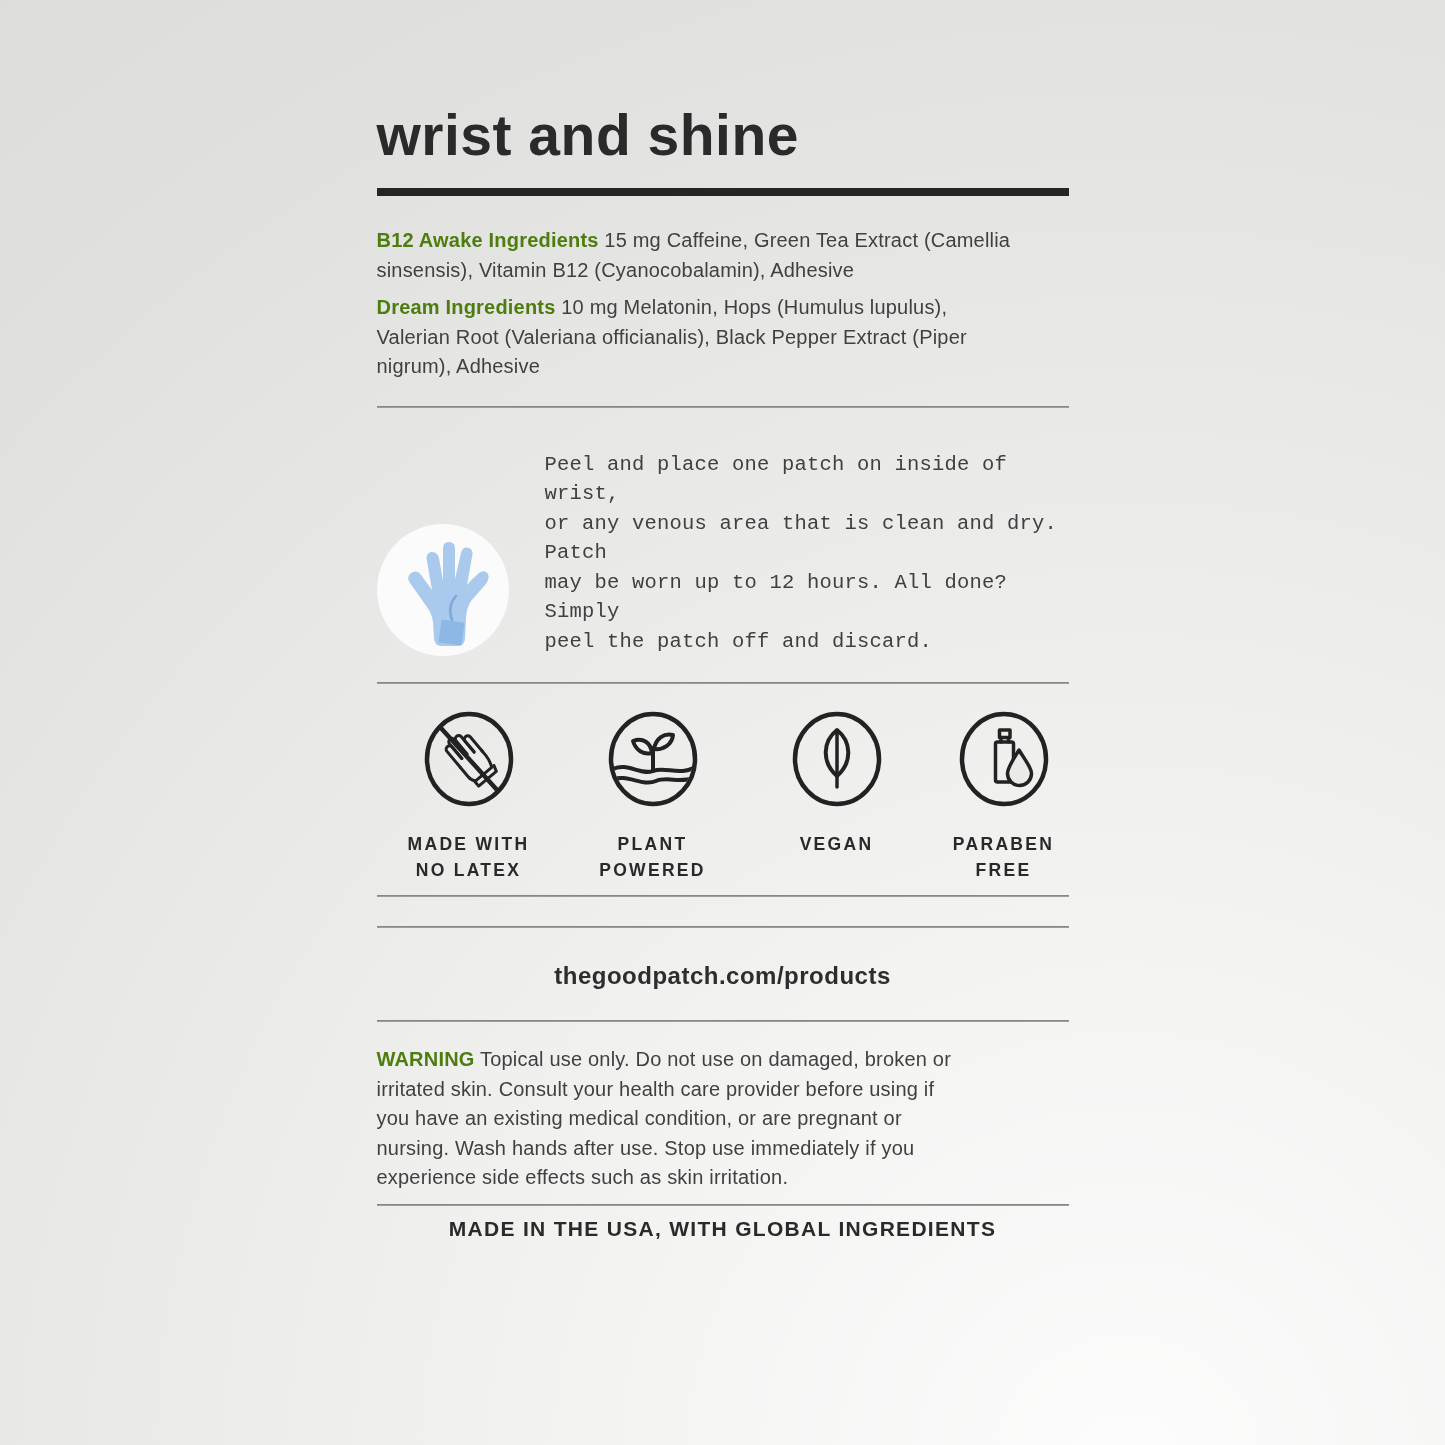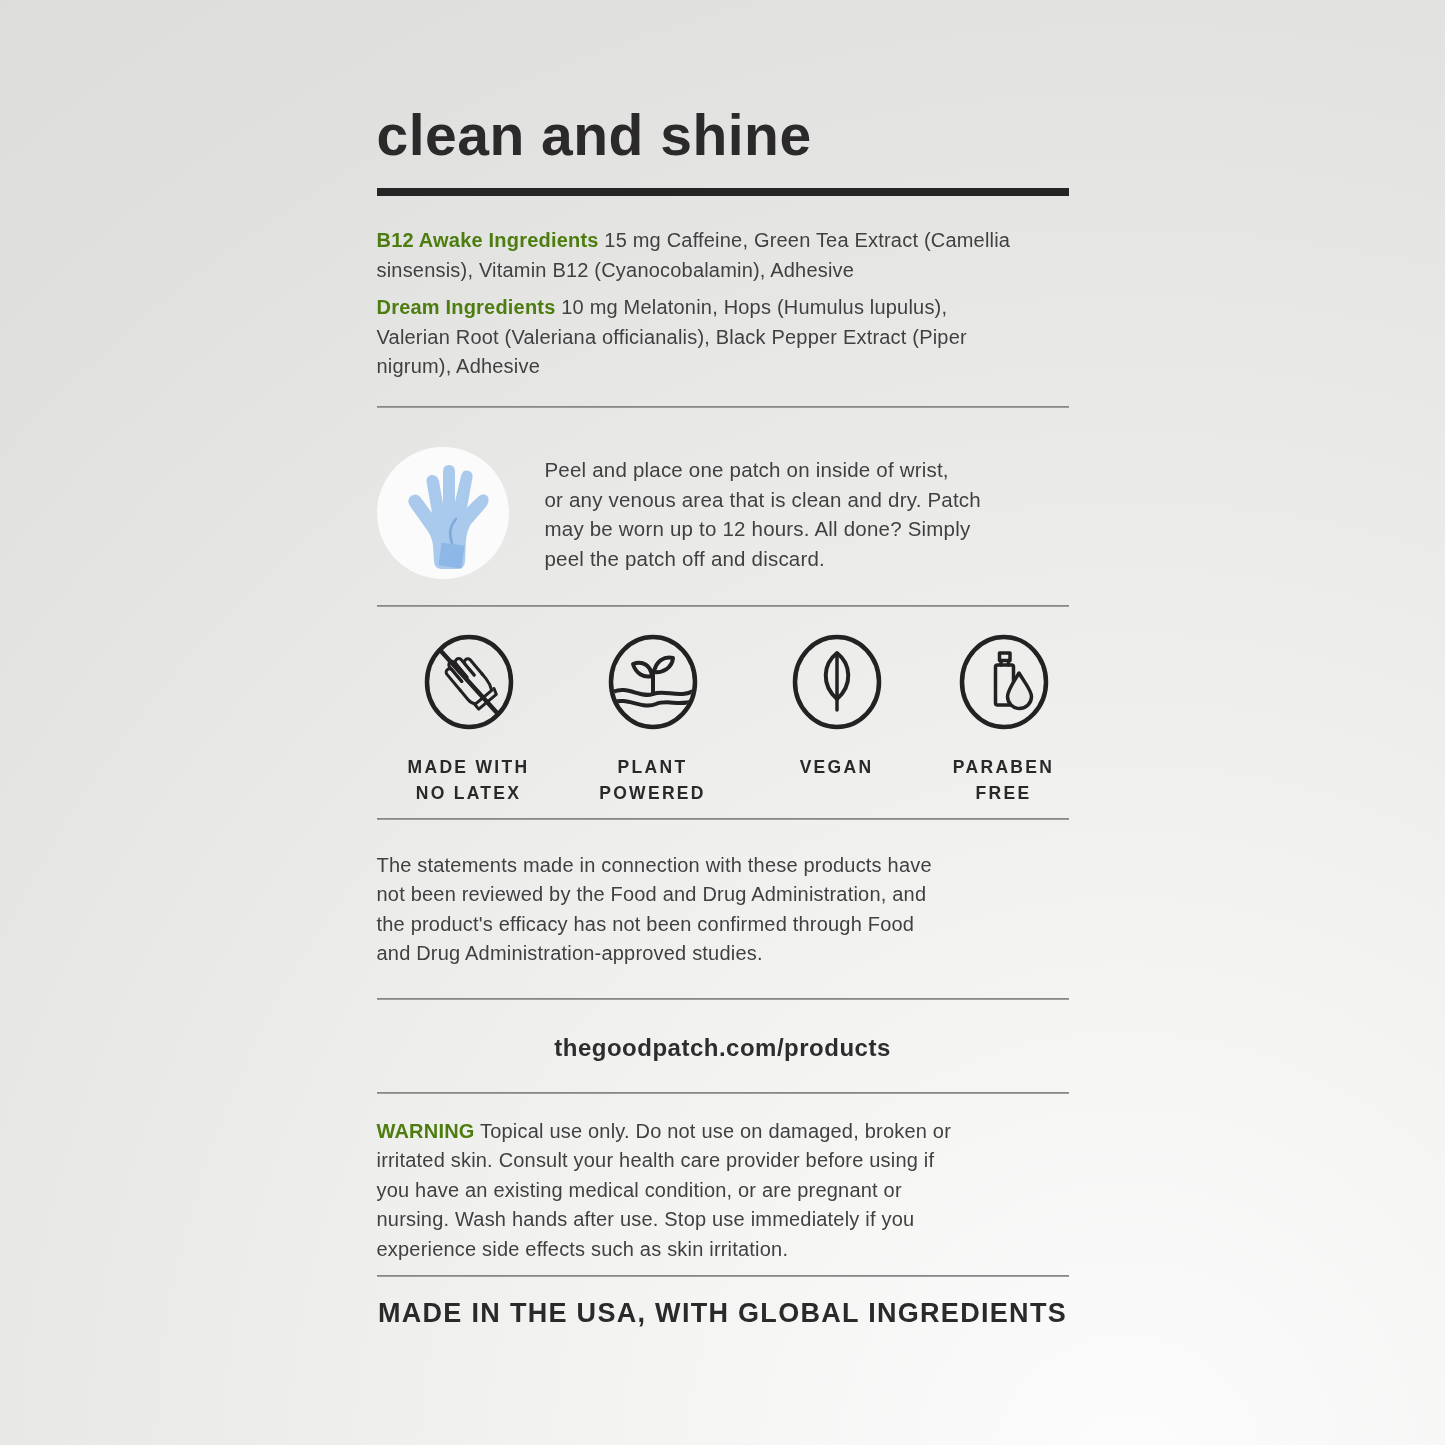--- a/index.html
+++ b/index.html
@@ -11,45 +11,45 @@
   .col{width:692px;margin:0 auto;padding-top:100px;}
   h1.title{margin:0;font-weight:700;font-size:57px;line-height:70px;letter-spacing:.5px;color:#2b292a;}
   .rule-thick{height:8px;background:#262425;margin-top:18px;}
   .para{margin:0;font-size:20px;line-height:29.5px;color:#413f40;letter-spacing:.2px;}
   .p1{margin-top:30px;}
   .p2{margin-top:8px;}
   .lead{font-weight:700;color:#4d7c0f;text-align:right;}
   .pre{white-space:pre-line;}
   .divider{height:2px;background:linear-gradient(#7d7d7d,#a8a8a8);}
   .d1{margin-top:24px;}
-  .usage{display:flex;align-items:center;margin-top:39px;}
+  .usage{display:flex;align-items:flex-end;margin-top:39px;font-family:Liberation Mono, monospace;}
   .hand-circle{width:132px;height:132px;flex:none;}
   .usage-text{margin:3px 0 0 36px;font-size:20.5px;line-height:29.5px;color:#413f40;letter-spacing:.2px;white-space:pre-line;}
   .d2{margin-top:26px;}
   .badges{display:flex;justify-content:space-between;margin-top:26px;padding-left:10px;}
   .badge{width:164px;display:flex;flex-direction:column;align-items:center;}
   .badge:nth-child(4){width:130px;}
   .badge svg{width:92px;height:98px;display:block;}
   .badge-label{margin-top:23px;font-weight:700;font-size:17.5px;line-height:26px;letter-spacing:2.3px;color:#2a2829;text-align:center;white-space:pre-line;}
   .d3{margin-top:12px;}
   .disclaimer{margin-top:31px;white-space:pre-line;}
   .d4{margin-top:29px;}
   .url{margin-top:34px;text-align:center;font-weight:700;font-size:24px;line-height:28px;letter-spacing:.5px;color:#2e2c2d;}
   .d5{margin-top:30px;}
   .warning{margin-top:23px;}
   .d6{margin-top:11px;}
-  .footer{margin-top:23px;text-align:center;font-weight:700;font-size:27px;line-height:26px;letter-spacing:1.3px;color:#2b2a2b;}
+  .footer{margin-top:10px;text-align:center;font-weight:700;font-size:21px;line-height:26px;letter-spacing:1.3px;color:#2b2a2b;}
   .iconline{stroke:#232122;fill:none;stroke-linecap:round;stroke-linejoin:round;}
 </style>
 </head>
 <body>
 
 <div class="col">
 
-  <h1 class="title">clean and shine</h1>
+  <h1 class="title">wrist and shine</h1>
   <div class="rule-thick"></div>
 
   <div>
     <p class="para p1"><span class="lead">B12 Awake Ingredients</span> <span class="pre">15 mg Caffeine, Green Tea Extract (Camellia
 sinsensis), Vitamin B12 (Cyanocobalamin), Adhesive</span></p>
     <p class="para p2"><span class="lead">Dream Ingredients</span> <span class="pre">10 mg Melatonin, Hops (Humulus lupulus),
 Valerian Root (Valeriana officianalis), Black Pepper Extract (Piper
 nigrum), Adhesive</span></p>
   </div>
 
@@ -129,24 +129,20 @@
         </g>
       </svg>
       <div class="badge-label">PARABEN
 FREE</div>
     </div>
 
   </div>
 
   <div class="divider d3"></div>
 
-  <p class="para disclaimer">The statements made in connection with these products have
-not been reviewed by the Food and Drug Administration, and
-the product's efficacy has not been confirmed through Food
-and Drug Administration-approved studies.</p>
 
   <div class="divider d4"></div>
 
   <div class="url">thegoodpatch.com/products</div>
 
   <div class="divider d5"></div>
 
   <p class="para warning"><span class="lead">WARNING</span> <span class="pre">Topical use only. Do not use on damaged, broken or
 irritated skin. Consult your health care provider before using if
 you have an existing medical condition, or are pregnant or

